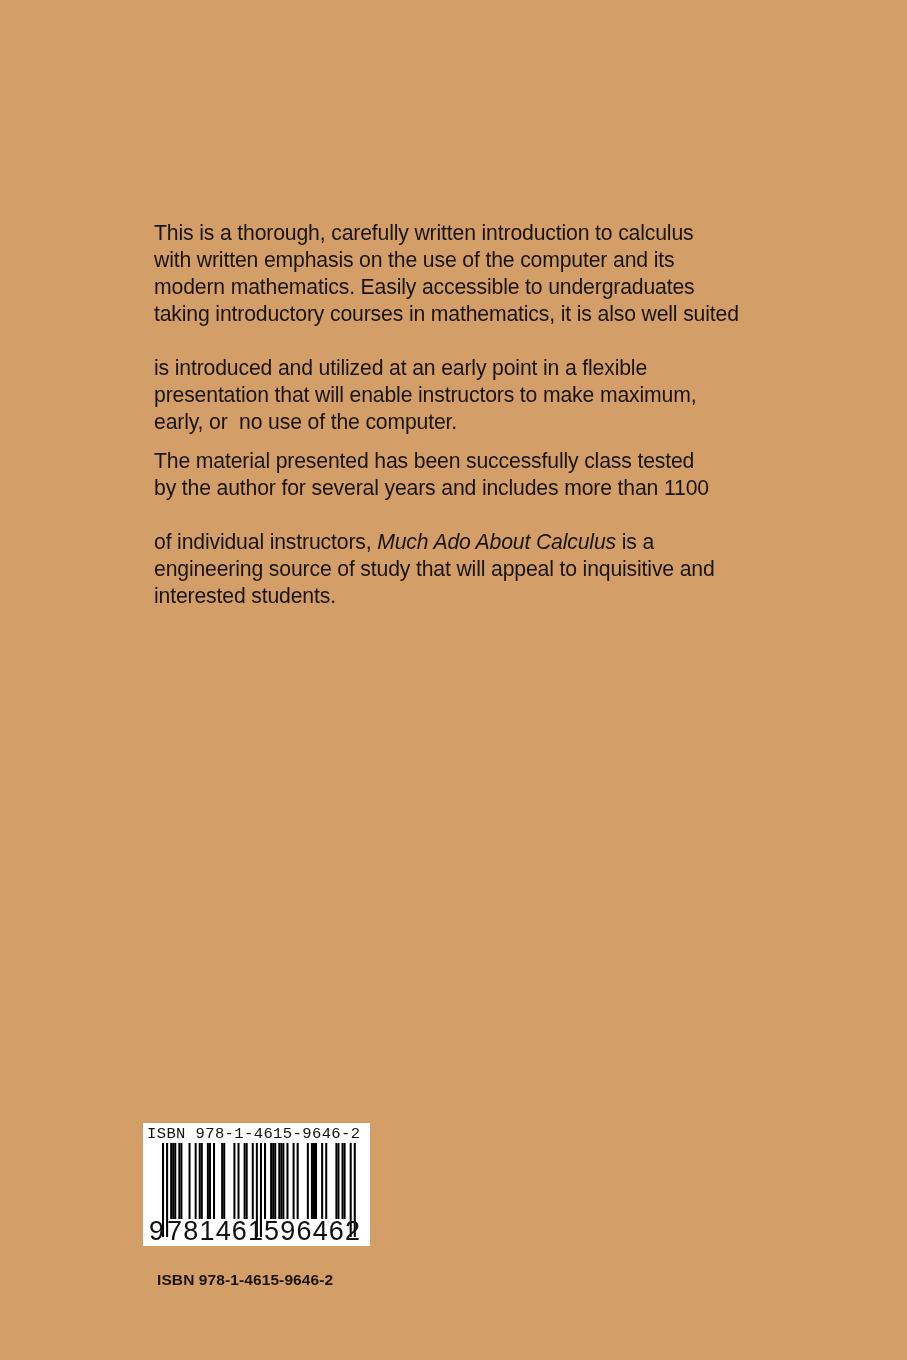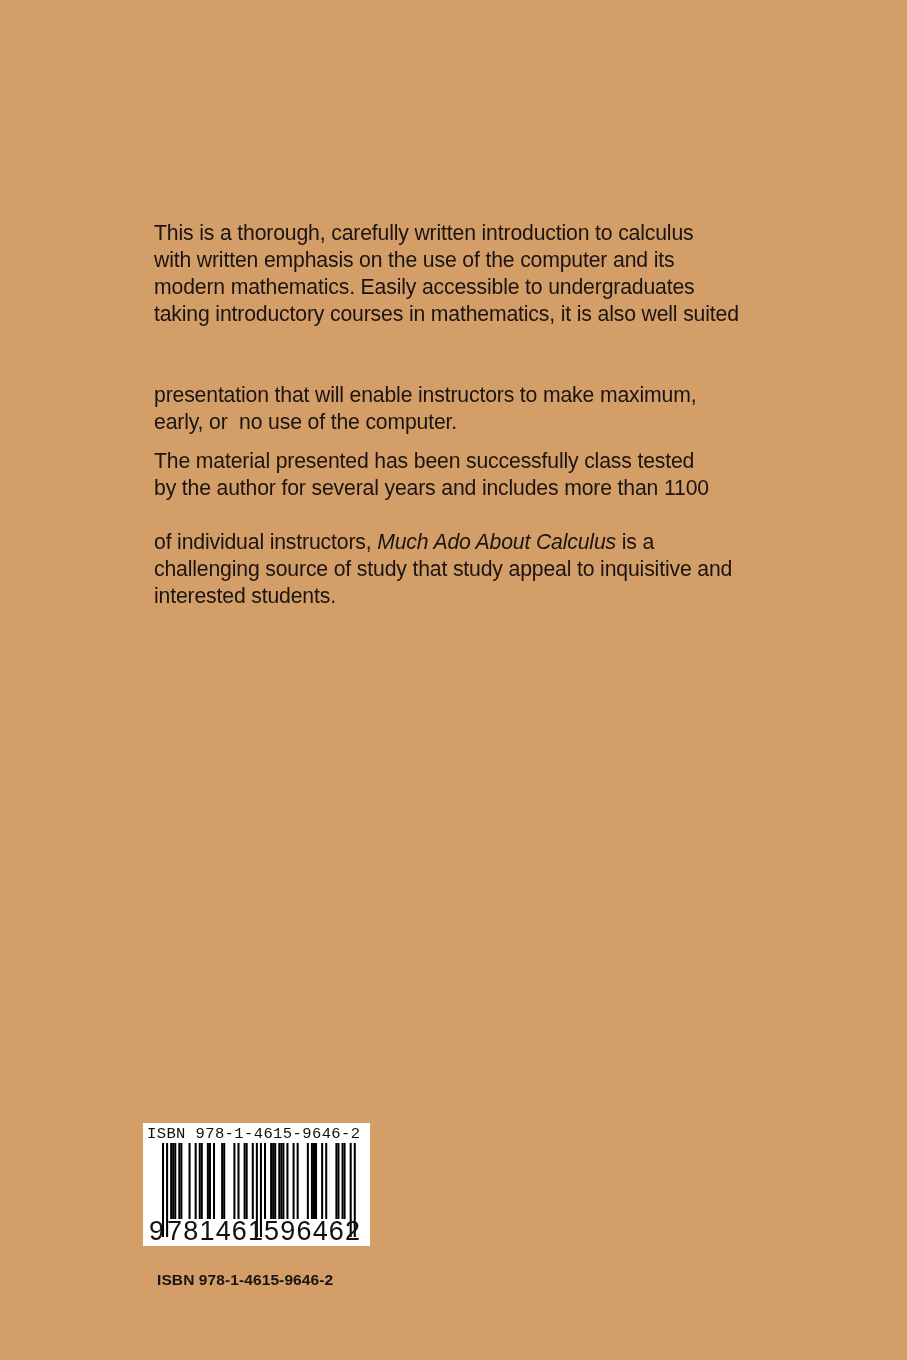--- a/index.html
+++ b/index.html
@@ -62,30 +62,30 @@
 </head>
 <body>
 
 <div class="blurb">
   <p>
     <span>This is a thorough, carefully written introduction to calculus</span><br>
     <span>with written emphasis on the use of the computer and its</span><br>
     <span>modern mathematics. Easily accessible to undergraduates</span><br>
     <span>taking introductory courses in mathematics, it is also well suited</span><br>
     <br>
-    <br>
+    <span>is introduced and utilized at an early point in a flexible</span><br>
     <span>presentation that will enable instructors to make maximum,</span><br>
     <span style="white-space:pre">early, or  no use of the computer.</span>
   </p>
   <p>
     <span>The material presented has been successfully class tested</span><br>
     <span>by the author for several years and includes more than 1100</span><br>
     <br>
     <span style="white-space:pre">of individual instructors, </span><em>Much Ado About Calculus</em><span style="white-space:pre"> is a</span><br>
-    <span>challenging source of study that study appeal to inquisitive and</span><br>
+    <span>engineering source of study that will appeal to inquisitive and</span><br>
     <span>interested students.</span>
   </p>
 </div>
 
 <div class="barcode-box">
   <svg class="bars" id="bars" width="227" height="123">
       <rect x="19.00" y="20" width="2.04" height="94" fill="#000"></rect>
       <rect x="23.08" y="20" width="2.04" height="94" fill="#000"></rect>
       <rect x="27.16" y="20" width="2.04" height="76" fill="#000"></rect>
       <rect x="29.20" y="20" width="2.04" height="76" fill="#000"></rect>

